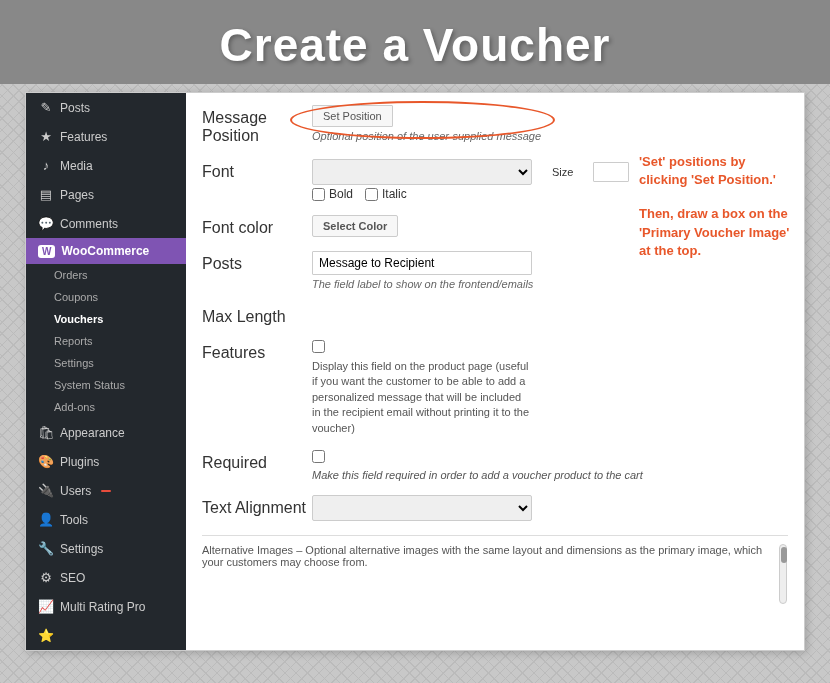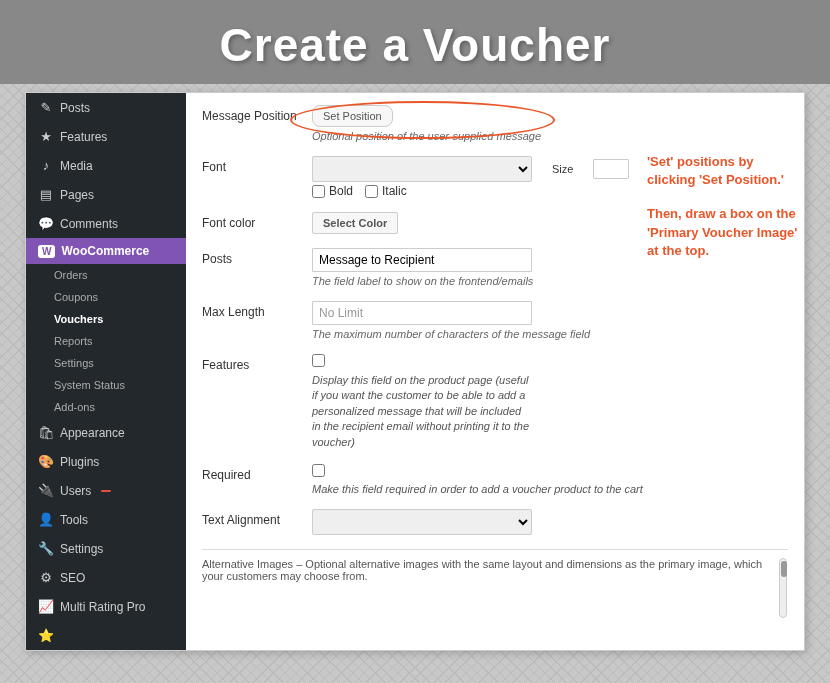--- a/index.html
+++ b/index.html
@@ -129,21 +129,21 @@
       display: flex;
       align-items: flex-start;
       margin-bottom: 14px;
       font-size: 12px;
     }
 
     .form-label {
       width: 110px;
       padding-top: 4px;
       color: #333;
-      font-size: 12px;
+      font-size: 16px;
       flex-shrink: 0;
     }
 
     .form-field {
       flex: 1;
     }
 
     .form-field input[type="text"] {
       width: 100%;
       max-width: 220px;
@@ -168,21 +168,21 @@
       font-style: italic;
       margin-top: 3px;
     }
 
     .btn-set-position {
       background: #f7f7f7;
       border: 1px solid #ccc;
       padding: 4px 10px;
       font-size: 11px;
       cursor: pointer;
-      border-radius: 8px;
+      border-radius: 1px;
       color: #555;
     }
 
     .btn-select-color {
       background: #f7f7f7;
       border: 1px solid #ccc;
       padding: 4px 10px;
       font-size: 11px;
       cursor: pointer;
       border-radius: 2px;
@@ -221,21 +221,21 @@
     .font-bold-row label {
       display: flex;
       align-items: center;
       gap: 4px;
       cursor: pointer;
     }
 
     
     .right-annotation {
       position: absolute;
-      right: 2px;
+      right: 10px;
       top: 60px;
       width: 155px;
       font-size: 13px;
       color: #e8572a;
       font-weight: bold;
       line-height: 1.4;
     }
 
     .right-annotation p {
       margin-bottom: 16px;
@@ -286,21 +286,20 @@
       top: 2px;
       left: 1px;
     }
 
     .enabled-desc {
       font-size: 11px;
       color: #555;
       margin-top: 3px;
       line-height: 1.4;
       max-width: 220px;
-      font-style: italic;
     }
 
     .required-desc {
       font-size: 11px;
       color: #555;
       margin-top: 3px;
       font-style: italic;
     }
   </style>
 </head>
@@ -452,24 +451,20 @@
       <div class="form-row">
         <div class="form-label">Posts</div>
         <div class="form-field">
           <input type="text" style="width: 220px; padding: 4px 6px; border: 1px solid rgb(204, 204, 204); font-size: 12px;" value="Message to Recipient">
           <div class="form-hint">The field label to show on the frontend/emails</div>
         </div>
       </div>
 
       <div class="form-row">
         <div class="form-label">Max Length</div>
-        <div class="form-field">
-          <input type="text" style="width: 220px; padding: 4px 6px; border: 1px solid rgb(204, 204, 204); font-size: 12px; color: rgb(153, 153, 153);" value="No Limit">
-          <div class="form-hint">The maximum number of characters of the message field</div>
-        </div>
       </div>
 
       <div class="form-row">
         <div class="form-label">Features</div>
         <div class="form-field">
           <input type="checkbox" style="">
           <div class="enabled-desc">Display this field on the product page (useful if you want the customer to be able to add a personalized message that will be included in the recipient email without printing it to the voucher)</div>
         </div>
       </div>
 

